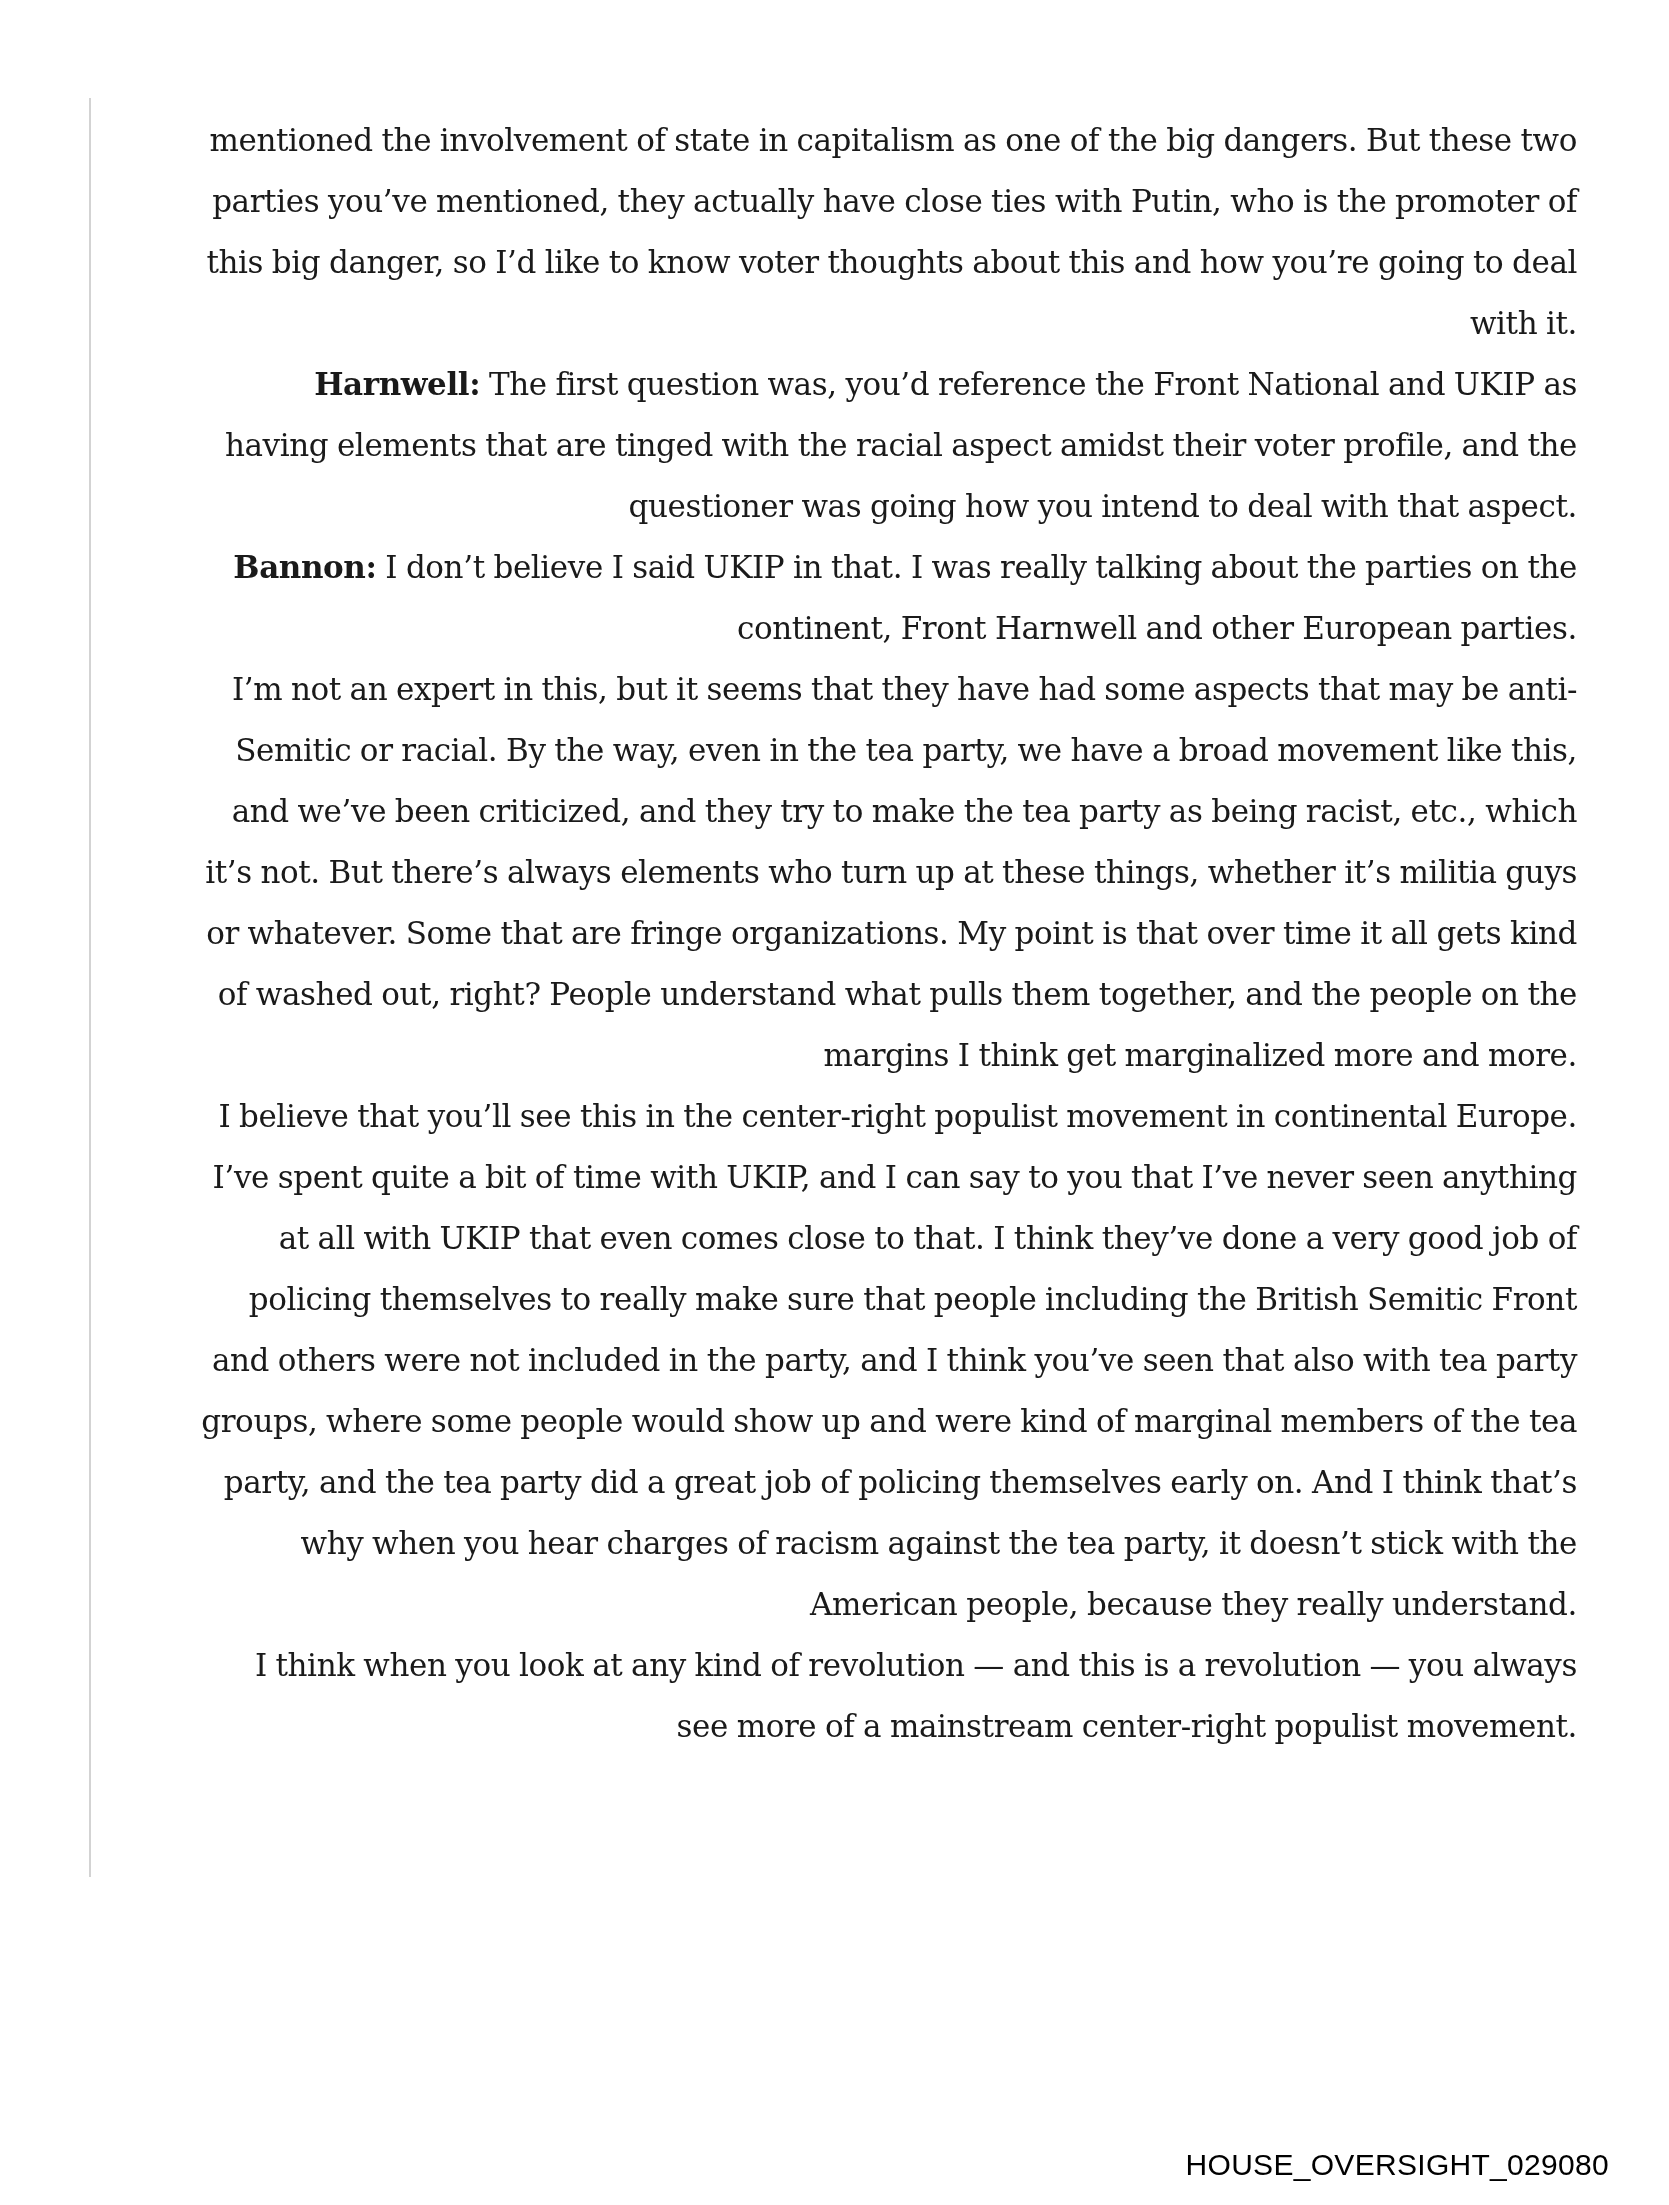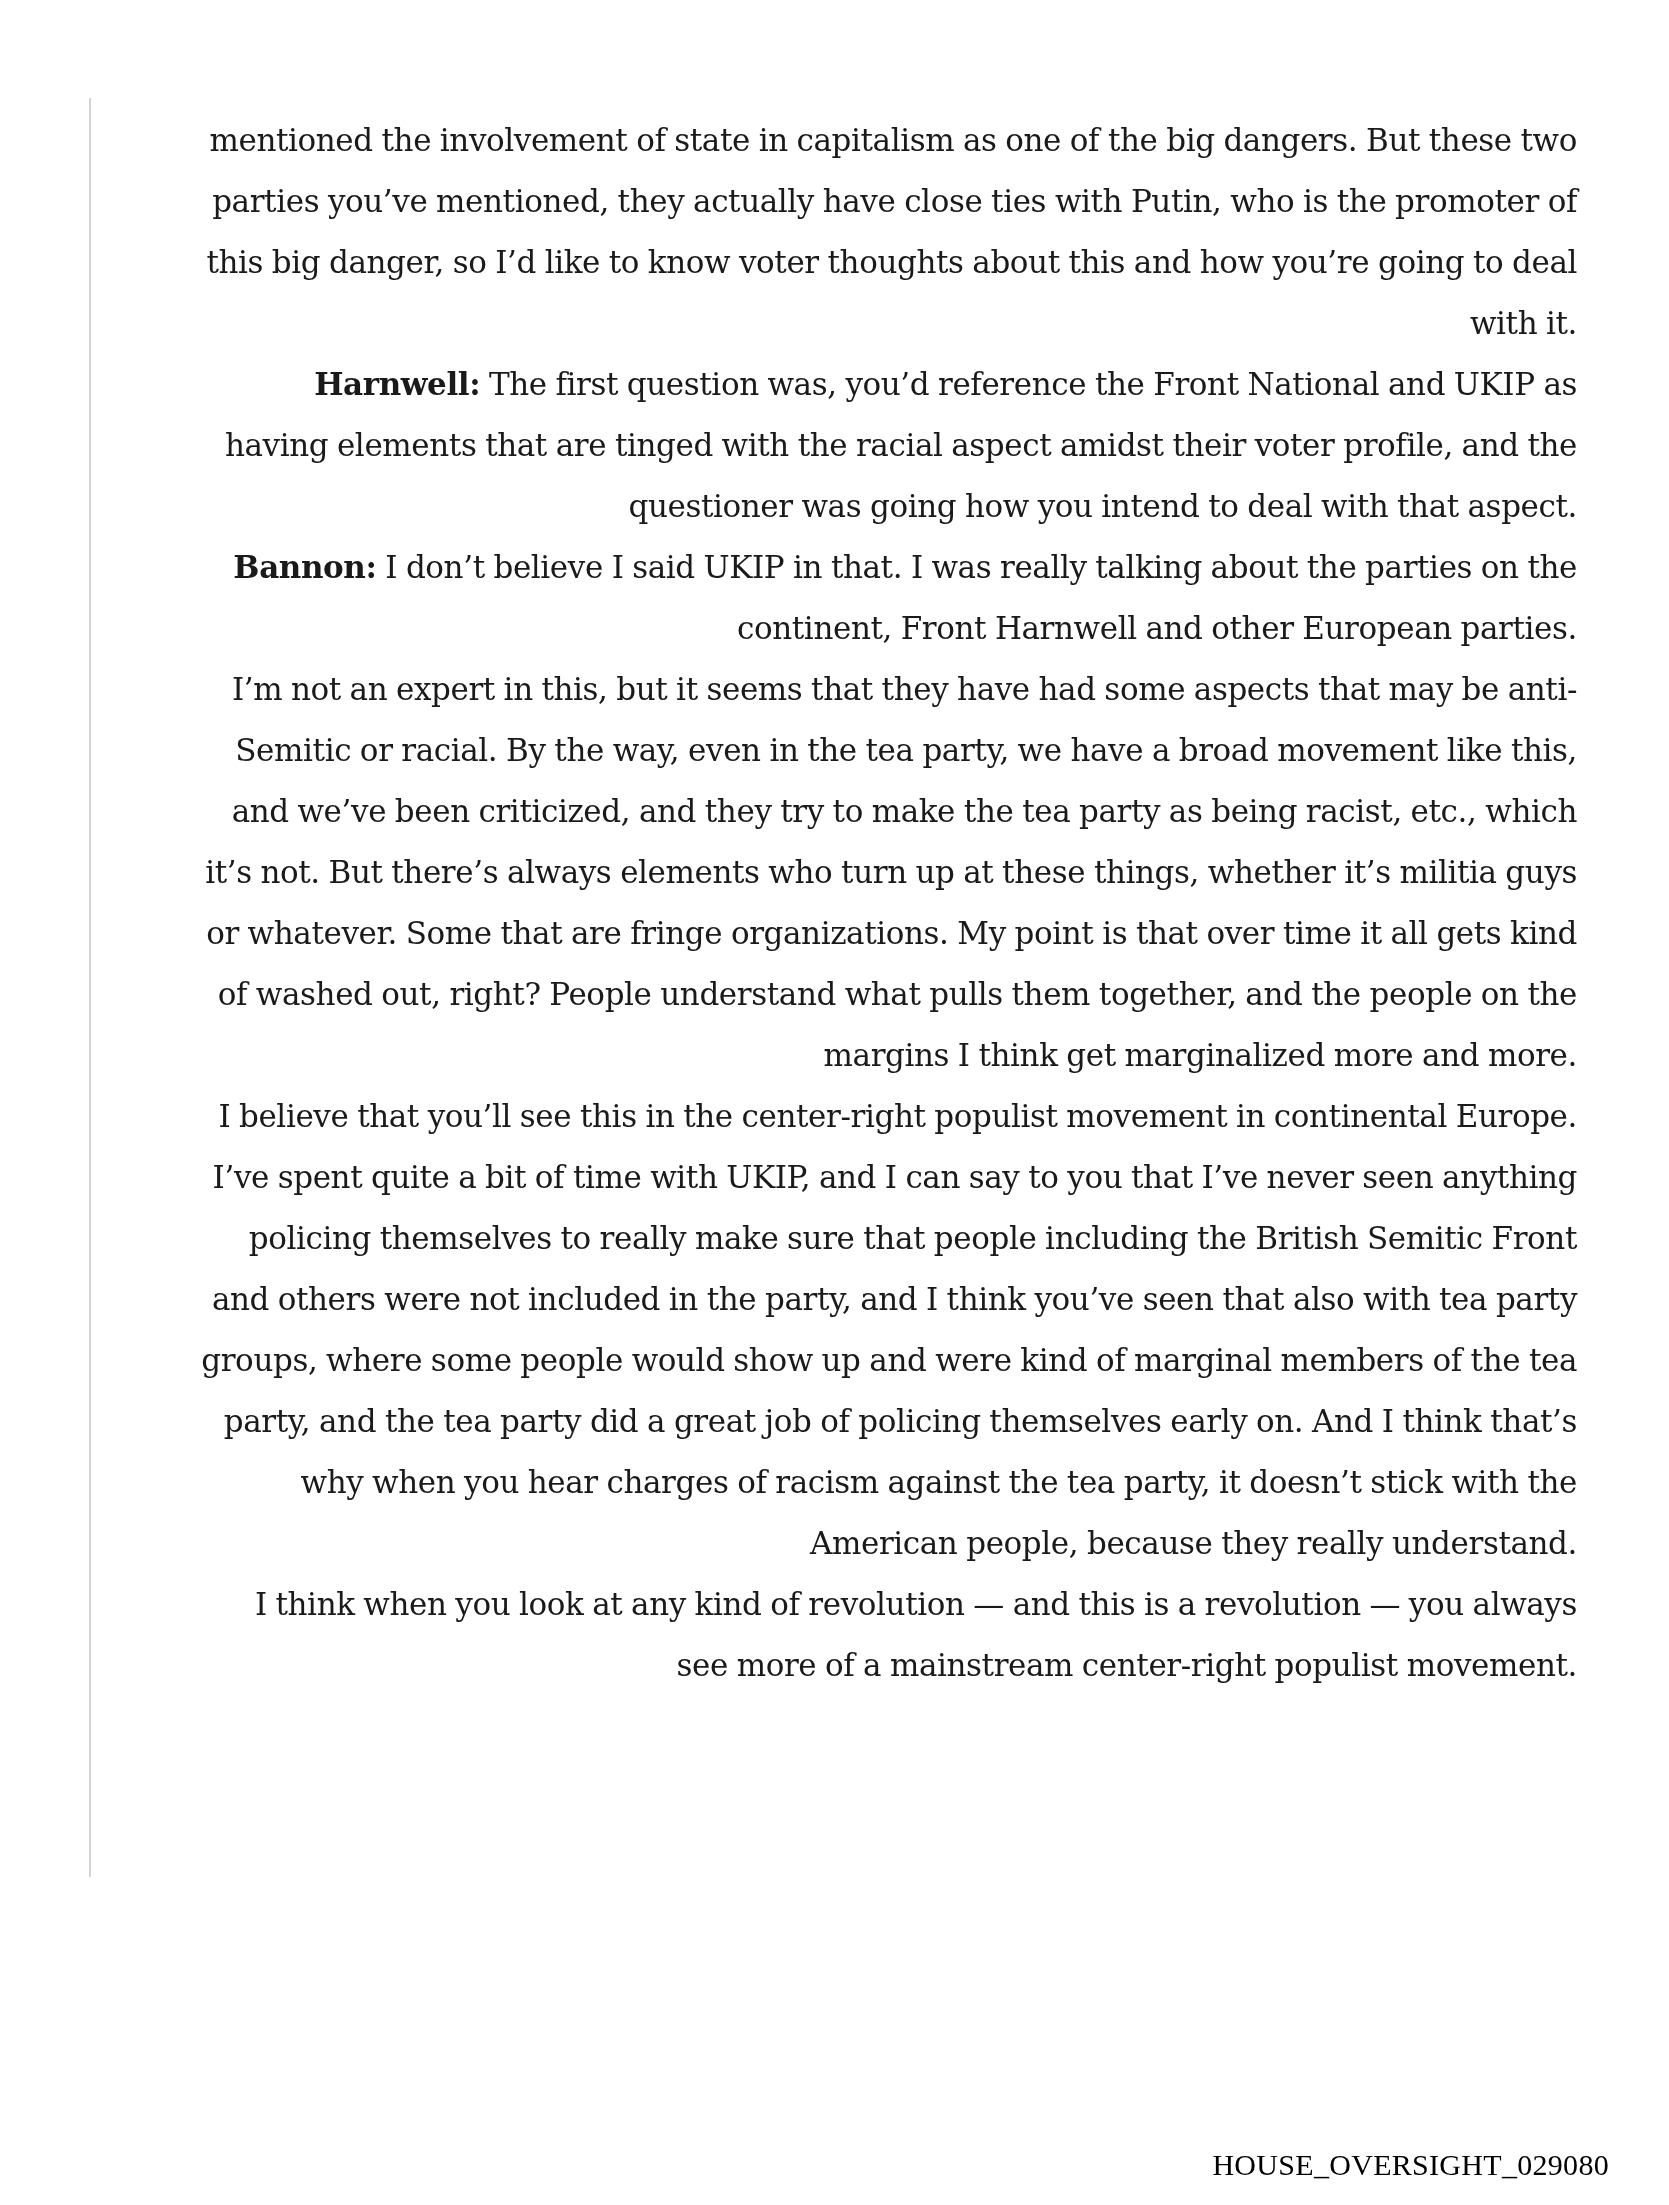--- a/index.html
+++ b/index.html
@@ -43,21 +43,21 @@
       display: block;
       white-space: nowrap;
     }
     .speaker {
       font-weight: bold;
     }
     .bates {
       position: absolute;
       right: 60px;
       top: 2148px;
-      font-family: Liberation Serif, serif;
+      font-family: Liberation Sans, sans-serif;
       font-size: 30px;
       color: #000000;
       letter-spacing: 0.3px;
     }
   </style>
 </head>
 <body>
 
 <div class="quote-block"></div>
 
@@ -87,20 +87,21 @@
     <span class="line">and we’ve been criticized, and they try to make the tea party as being racist, etc., which</span>
     <span class="line">it’s not. But there’s always elements who turn up at these things, whether it’s militia guys</span>
     <span class="line">or whatever. Some that are fringe organizations. My point is that over time it all gets kind</span>
     <span class="line">of washed out, right? People understand what pulls them together, and the people on the</span>
     <span class="line">margins I think get marginalized more and more.</span>
   </p>
 
   <p class="para">
     <span class="line">I believe that you’ll see this in the center-right populist movement in continental Europe.</span>
     <span class="line">I’ve spent quite a bit of time with UKIP, and I can say to you that I’ve never seen anything</span>
+    <span class="line">at all with UKIP that even comes close to that. I think they’ve done a very good job of</span>
     <span class="line">policing themselves to really make sure that people including the British Semitic Front</span>
     <span class="line">and others were not included in the party, and I think you’ve seen that also with tea party</span>
     <span class="line">groups, where some people would show up and were kind of marginal members of the tea</span>
     <span class="line">party, and the tea party did a great job of policing themselves early on. And I think that’s</span>
     <span class="line">why when you hear charges of racism against the tea party, it doesn’t stick with the</span>
     <span class="line">American people, because they really understand.</span>
   </p>
 
   <p class="para">
     <span class="line">I think when you look at any kind of revolution — and this is a revolution — you always</span>

